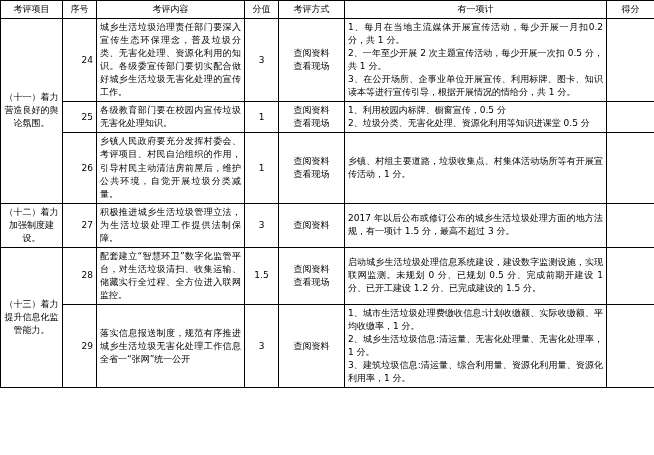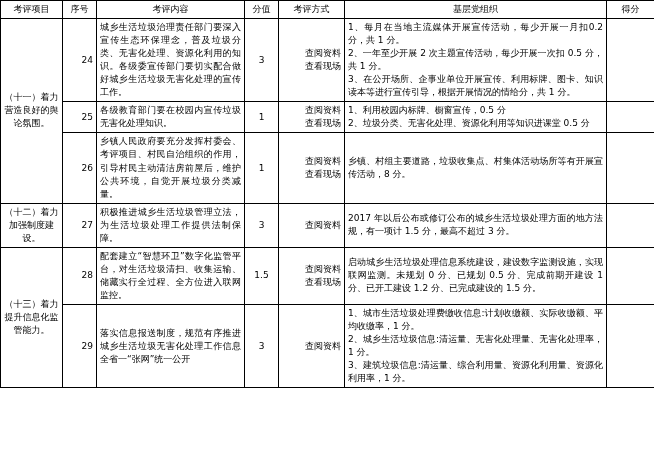--- a/index.html
+++ b/index.html
@@ -52,21 +52,21 @@
   td.c-content {
     text-align: justify;
     text-justify: inter-ideograph;
     font-size: 9px;
   }
   td.c-score {
     text-align: center;
     font-size: 10px;
   }
   td.c-method {
-    text-align: right;
+    text-align: center;
     font-size: 9px;
     line-height: 1.5;
   }
   td.c-std {
     text-align: justify;
     text-justify: inter-ideograph;
     font-size: 8.6px;
     line-height: 1.5;
   }
   td.c-got { }
@@ -85,21 +85,21 @@
     <col class="col-std">
     <col class="col-got">
   </colgroup>
   <thead>
     <tr>
       <th>考评项目</th>
       <th>序号</th>
       <th>考评内容</th>
       <th>分值</th>
       <th>考评方式</th>
-      <th>基层党组织</th>
+      <th>有一项计</th>
       <th>得分</th>
     </tr>
   </thead>
   <tbody>
     <tr>
       <td class="c-item" rowspan="3">（十一）着力营造良好的舆论氛围。</td>
       <td class="c-no">24</td>
       <td class="c-content">城乡生活垃圾治理责任部门要深入宣传生态环保理念，普及垃圾分类、无害化处理、资源化利用的知识。各级委宣传部门要切实配合做好城乡生活垃圾无害化处理的宣传工作。</td>
       <td class="c-score">3</td>
       <td class="c-method">
@@ -129,21 +129,21 @@
     </tr>
     <tr>
       <td class="c-no">26</td>
       <td class="c-content">乡镇人民政府要充分发挥村委会、考评项目、村民自治组织的作用，引导村民主动清洁房前屋后，维护公共环境，自觉开展垃圾分类减量。</td>
       <td class="c-score">1</td>
       <td class="c-method">
           <span class="std-line">查阅资料</span>
           <span class="std-line">查看现场</span>
         </td>
       <td class="c-std">
-          <span class="std-line">乡镇、村组主要道路，垃圾收集点、村集体活动场所等有开展宣传活动，8 分。</span>
+          <span class="std-line">乡镇、村组主要道路，垃圾收集点、村集体活动场所等有开展宣传活动，1 分。</span>
         </td>
       <td class="c-got"></td>
     </tr>
     <tr>
       <td class="c-item">（十二）着力加强制度建设。</td>
       <td class="c-no">27</td>
       <td class="c-content">积极推进城乡生活垃圾管理立法，为生活垃圾处理工作提供法制保障。</td>
       <td class="c-score">3</td>
       <td class="c-method">
           <span class="std-line">查阅资料</span>

